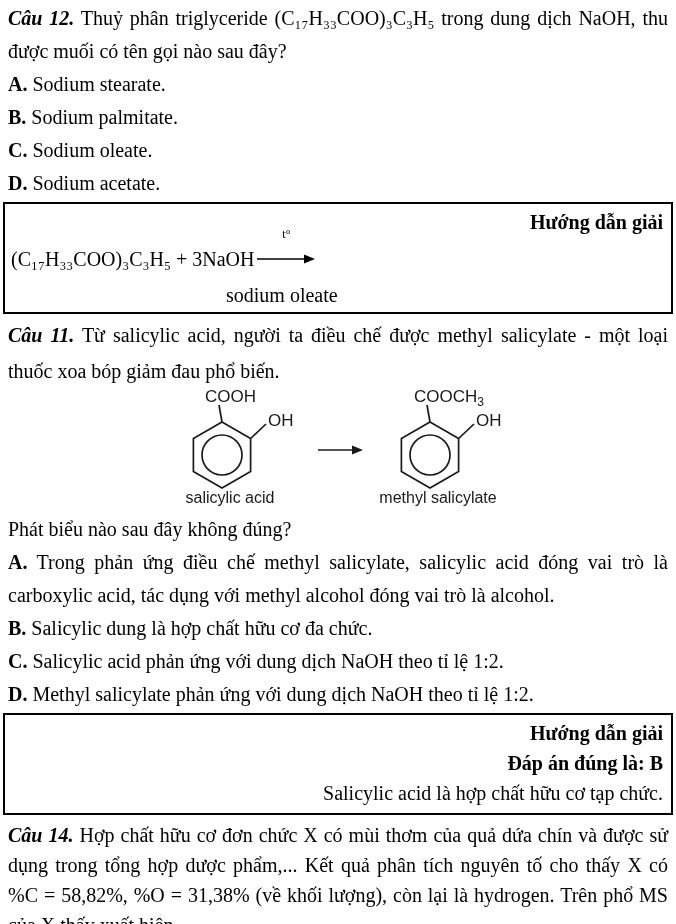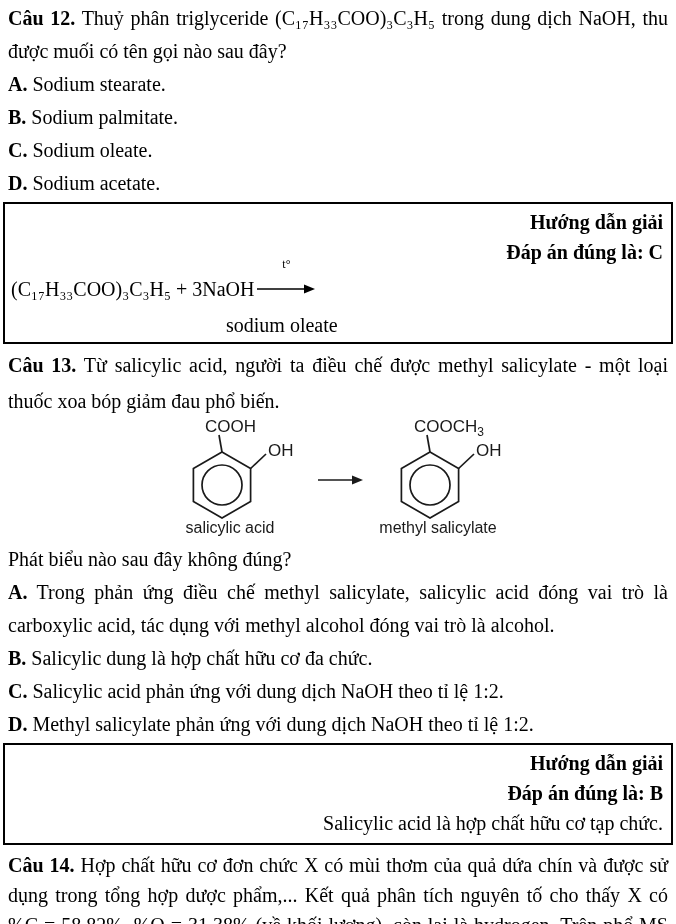--- a/index.html
+++ b/index.html
@@ -15,21 +15,21 @@
     font-size: 20px;
     color: #000000;
   }
   .page { padding: 2px 8px 0 8px; }
 
   .para {
     margin: 0;
     line-height: 33px;
     text-align: justify;
   }
-  .q-label { font-weight: bold; }
+  .q-label { font-weight: bold; font-style: italic; }
   .option-line { line-height: 33px; }
   .option-letter { font-weight: bold; }
 
   .solution-box {
     border: 2px solid #000000;
     margin: 2px -5px 2px -5px;
     padding: 3px 8px 5px 6px;
   }
   .sol-line { line-height: 30px; margin: 0; text-align: right; }
   .sol-heading { font-weight: bold; }
@@ -86,31 +86,30 @@
 
   <p class="para"><b class="q-label">Câu 12.</b> <span>Thuỷ phân triglyceride (C₁₇H₃₃COO)₃C₃H₅ trong dung dịch NaOH, thu được muối có tên gọi nào sau đây?</span></p>
 
   <div class="option-line"><b class="option-letter">A.</b> <span>Sodium stearate.</span></div>
   <div class="option-line"><b class="option-letter">B.</b> <span>Sodium palmitate.</span></div>
   <div class="option-line"><b class="option-letter">C.</b> <span>Sodium oleate.</span></div>
   <div class="option-line"><b class="option-letter">D.</b> <span>Sodium acetate.</span></div>
 
   <div class="solution-box">
     <p class="sol-line sol-heading">Hướng dẫn giải</p>
-    <p class="sol-line sol-answer">Đáp án đúng là: C</p>
     <div class="equation">
       <span>(C₁₇H₃₃COO)₃C₃H₅ + 3NaOH</span><span class="rxn-arrow"><span class="arrow-label">t°</span><svg width="58" height="12" viewBox="0 0 58 12">
             <line x1="0" y1="6" x2="49" y2="6" stroke="#000" stroke-width="1.5"></line>
             <polygon points="58,6 47,1.5 47,10.5" fill="#000"></polygon>
           </svg></span>
     </div>
     <p class="equation-note">sodium oleate</p>
   </div>
 
-  <p class="para q13-stem"><b class="q-label">Câu 13.</b> <span>Từ salicylic acid, người ta điều chế được methyl salicylate - một loại thuốc xoa bóp giảm đau phổ biến.</span></p>
+  <p class="para q13-stem"><b class="q-label">Câu 11.</b> <span>Từ salicylic acid, người ta điều chế được methyl salicylate - một loại thuốc xoa bóp giảm đau phổ biến.</span></p>
 
   <div class="figure-wrap">
     <svg width="660" height="124" viewBox="0 0 660 124">
 
       <g stroke="#1a1a1a" stroke-width="1.7" fill="none">
         <polygon points="214,33 242.6,49.5 242.6,82.5 214,99 185.4,82.5 185.4,49.5"></polygon>
         <circle cx="214" cy="66" r="20"></circle>
         <line x1="214" y1="33" x2="211" y2="16"></line>
         <line x1="242.6" y1="49.5" x2="258" y2="35"></line>
       </g>

